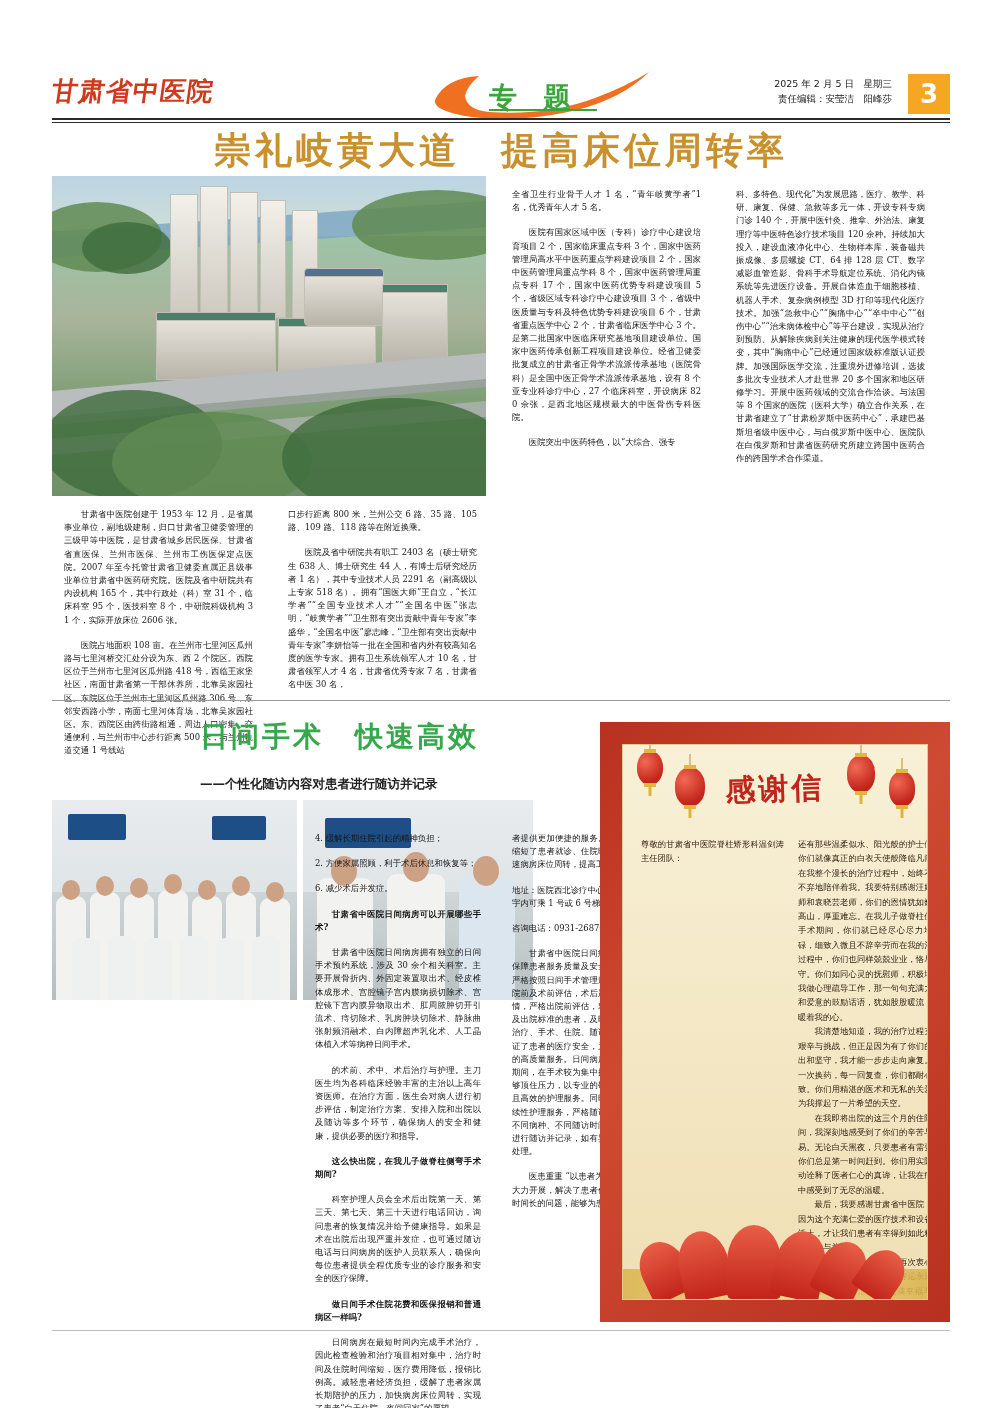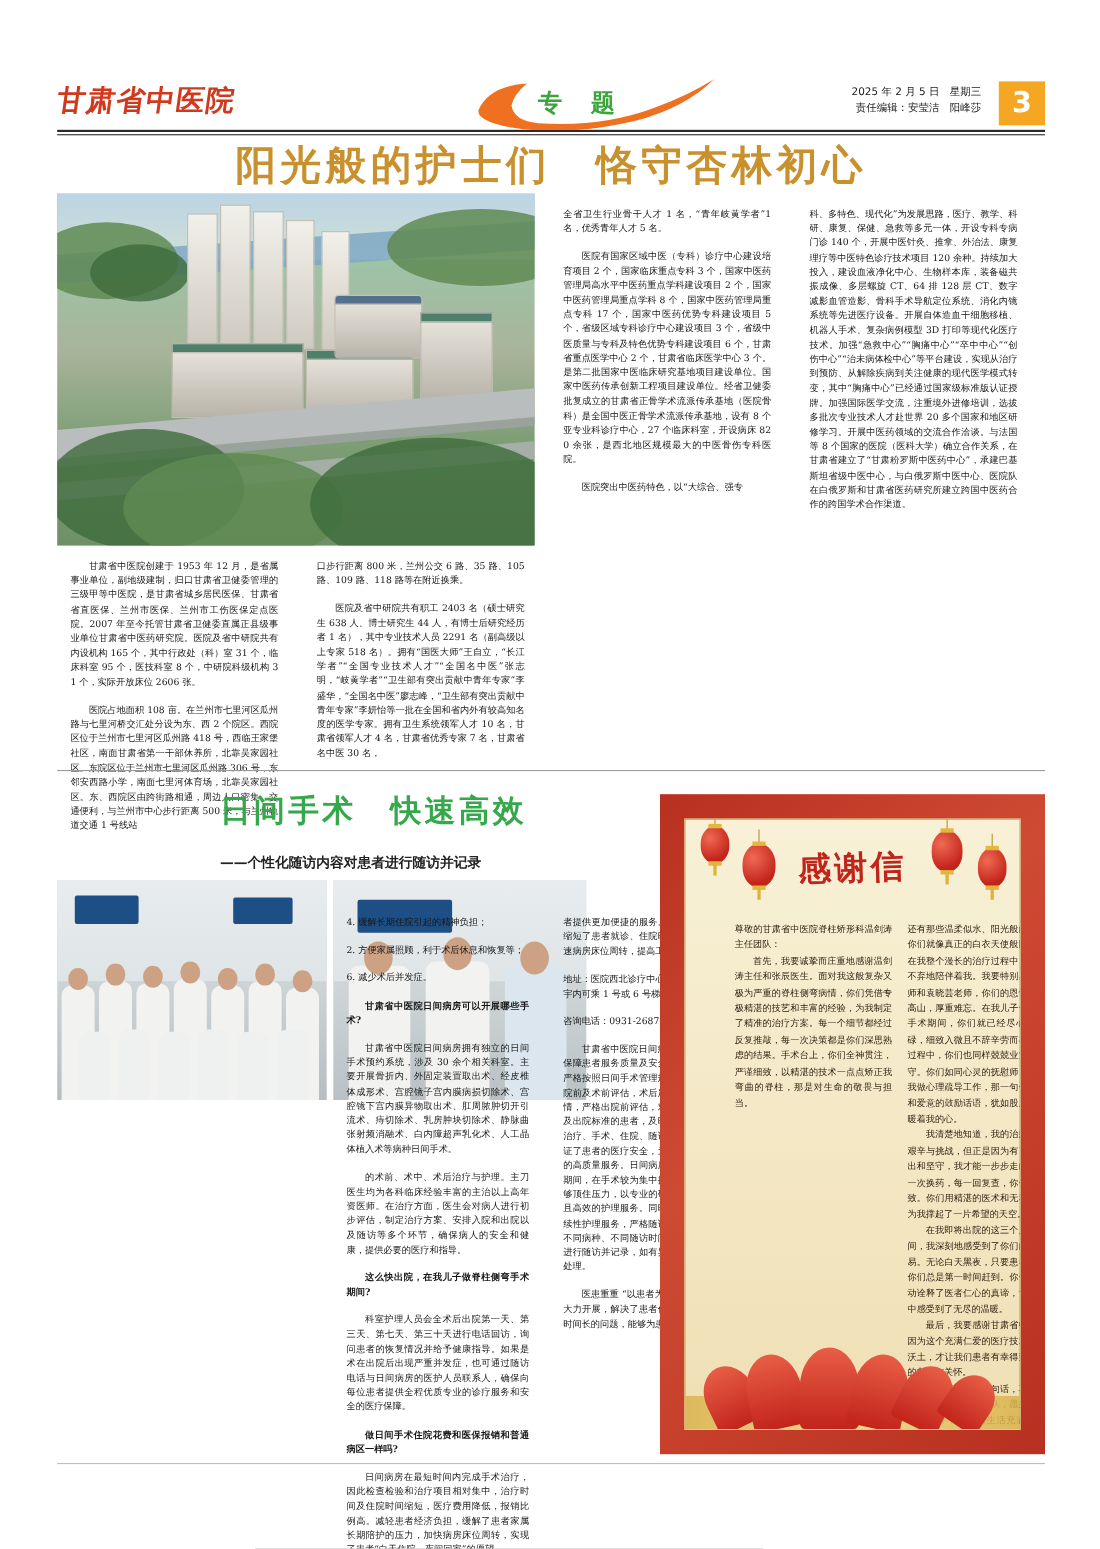--- a/index.html
+++ b/index.html
@@ -12,23 +12,24 @@
   
   .masthead{position:absolute;left:52px;top:74px;width:898px;height:46px;}
   .logo-zh{
     position:absolute;left:0;top:0;color:#cf3a1e;font-size:26px;
     font-weight:bold;font-family:"DejaVu Serif","Liberation Serif",serif;
     letter-spacing:1px;white-space:nowrap;
     transform:skewX(-8deg);
   }
   .swoosh{position:absolute;left:375px;top:-4px;width:230px;height:48px;}
   .swoosh .zt{
-    position:absolute;left:62px;top:9px;color:#3aa53a;font-size:22px;
+    position:absolute;left:62px;top:9px;color:#3aa53a;font-size:28px;
     font-weight:bold;letter-spacing:26px;
     font-family:"DejaVu Serif","Liberation Serif",serif;
+    text-decoration:underline;
   }
   .dateblock{position:absolute;right:58px;top:2px;text-align:right;
      font-size:9.5px;color:#1a1a1a;line-height:15px;white-space:nowrap;}
   .pagenum{
     position:absolute;right:0;top:0;width:42px;height:40px;background:#f5a623;
     color:#fff;font-size:26px;font-weight:bold;text-align:center;line-height:40px;
     font-family:"DejaVu Sans","Liberation Sans",sans-serif;
   }
   .rule{position:absolute;left:52px;top:118px;width:898px;height:0;
         border-top:2px solid #2b2b2b;}
@@ -136,21 +137,20 @@
      background:#b8932f;transform:translateX(-50%);}
   .lantern:after{content:"";position:absolute;left:50%;bottom:-11px;width:3px;height:11px;
      background:#e0b23c;transform:translateX(-50%);}
   .lan-cap{position:absolute;width:12px;height:4px;background:#e3b640;left:50%;
      transform:translateX(-50%);}
   .letter-body{position:absolute;left:18px;right:18px;top:92px;bottom:14px;}
   .lcol{
     position:absolute;top:0;width:143px;font-size:8.3px;line-height:14.4px;
     color:#2b1a0c;text-align:justify;word-break:break-all;
     font-family:"DejaVu Serif","Liberation Serif",serif;
-    margin-left:27px;
   }
   .lcol p{margin:0;text-indent:2em;}
   .lcol p.noind{text-indent:0;}
   .lc-1{left:0;}
   .lc-2{left:157px;}
   .lotus{position:absolute;left:0;right:0;bottom:0;height:96px;}
   .petal{position:absolute;bottom:0;background:linear-gradient(180deg,#e85e46,#c2241a);
      border-radius:60% 60% 10% 10%;}
   .gold-swirl{position:absolute;bottom:0;height:30px;background:
      linear-gradient(90deg,#d9b24a,#f0d68c,#d9b24a);opacity:.85;}
@@ -178,21 +178,21 @@
       <div>2025 年 2 月 5 日　星期三</div>
       <div>责任编辑：安莹洁　阳峰莎</div>
     </div>
 
     <div class="pagenum">3</div>
   </div>
 
   <div class="rule"></div>
   <div class="rule2"></div>
 
-  <div class="headline">阳光般的护士们　恪守杏林初心</div>
+  <div class="headline">崇礼岐黄大道　提高床位周转率</div>
 
   <div class="top-photo">
     <div class="tp-sky"></div>
     <div class="tp-river"></div>
     <div class="grn" style="left:-20px;top:26px;width:130px;height:70px;"></div>
     <div class="grn2" style="left:30px;top:46px;width:90px;height:52px;"></div>
     <div class="grn" style="left:300px;top:14px;width:170px;height:70px;"></div>
     <div class="bld t" style="left:118px;top:18px;width:26px;height:118px;"></div>
     <div class="bld t" style="left:148px;top:10px;width:26px;height:128px;"></div>
     <div class="bld t" style="left:178px;top:16px;width:26px;height:124px;"></div>
@@ -327,21 +327,20 @@
       <div class="lantern" style="right:12px;top:26px;width:26px;height:36px;">
           <div class="lan-cap" style="top:-2px;"></div>
           <div class="lan-cap" style="bottom:-2px;"></div>
         </div>
 
       <div class="lt-title">感谢信</div>
 
       <div class="letter-body">
         <div class="lcol lc-1">
           <p class="noind">尊敬的甘肃省中医院脊柱矫形科温剑涛主任团队：</p>
-          <p>首先，我要诚挚而庄重地感谢温剑涛主任和张辰医生。面对我这般复杂又极为严重的脊柱侧弯病情，你们凭借专极精湛的技艺和丰富的经验，为我制定了精准的治疗方案。每一个细节都经过反复推敲，每一次决策都是你们深思熟虑的结果。手术台上，你们全神贯注，严谨细致，以精湛的技术一点点矫正我弯曲的脊柱，那是对生命的敬畏与担当。</p>
         </div>
         <div class="lcol lc-2">
           <p class="noind">还有那些温柔似水、阳光般的护士们，你们就像真正的白衣天使般降临凡间。在我整个漫长的治疗过程中，始终不离不弃地陪伴着我。我要特别感谢汪娟老师和袁晓芸老师，你们的恩情犹如巍峨高山，厚重难忘。在我儿子做脊柱侧弯手术期间，你们就已经尽心尽力地忙碌，细致入微且不辞辛劳而在我的治疗过程中，你们也同样兢兢业业，恪尽职守。你们如同心灵的抚慰师，积极地为我做心理疏导工作，那一句句充满力量和爱意的鼓励话语，犹如股股暖流，温暖着我的心。</p>
           <p>我清楚地知道，我的治疗过程充满艰辛与挑战，但正是因为有了你们的付出和坚守，我才能一步步走向康复。每一次换药，每一回复查，你们都耐心细致。你们用精湛的医术和无私的关爱，为我撑起了一片希望的天空。</p>
           <p>在我即将出院的这三个月的住院时间，我深刻地感受到了你们的辛苦与不易。无论白天黑夜，只要患者有需要，你们总是第一时间赶到。你们用实际行动诠释了医者仁心的真谛，让我在病痛中感受到了无尽的温暖。</p>
           <p>最后，我要感谢甘肃省中医院，正因为这个充满仁爱的医疗技术和设备的沃土，才让我们患者有幸得到如此精心的救治与关怀。</p>
           <p>千言万语汇成一句话，再次衷心感谢温主任脊柱矫形团队，愿好运永远与你们相伴，你们的生活充满幸福与欢笑。</p>
 
         </div>
       </div>

